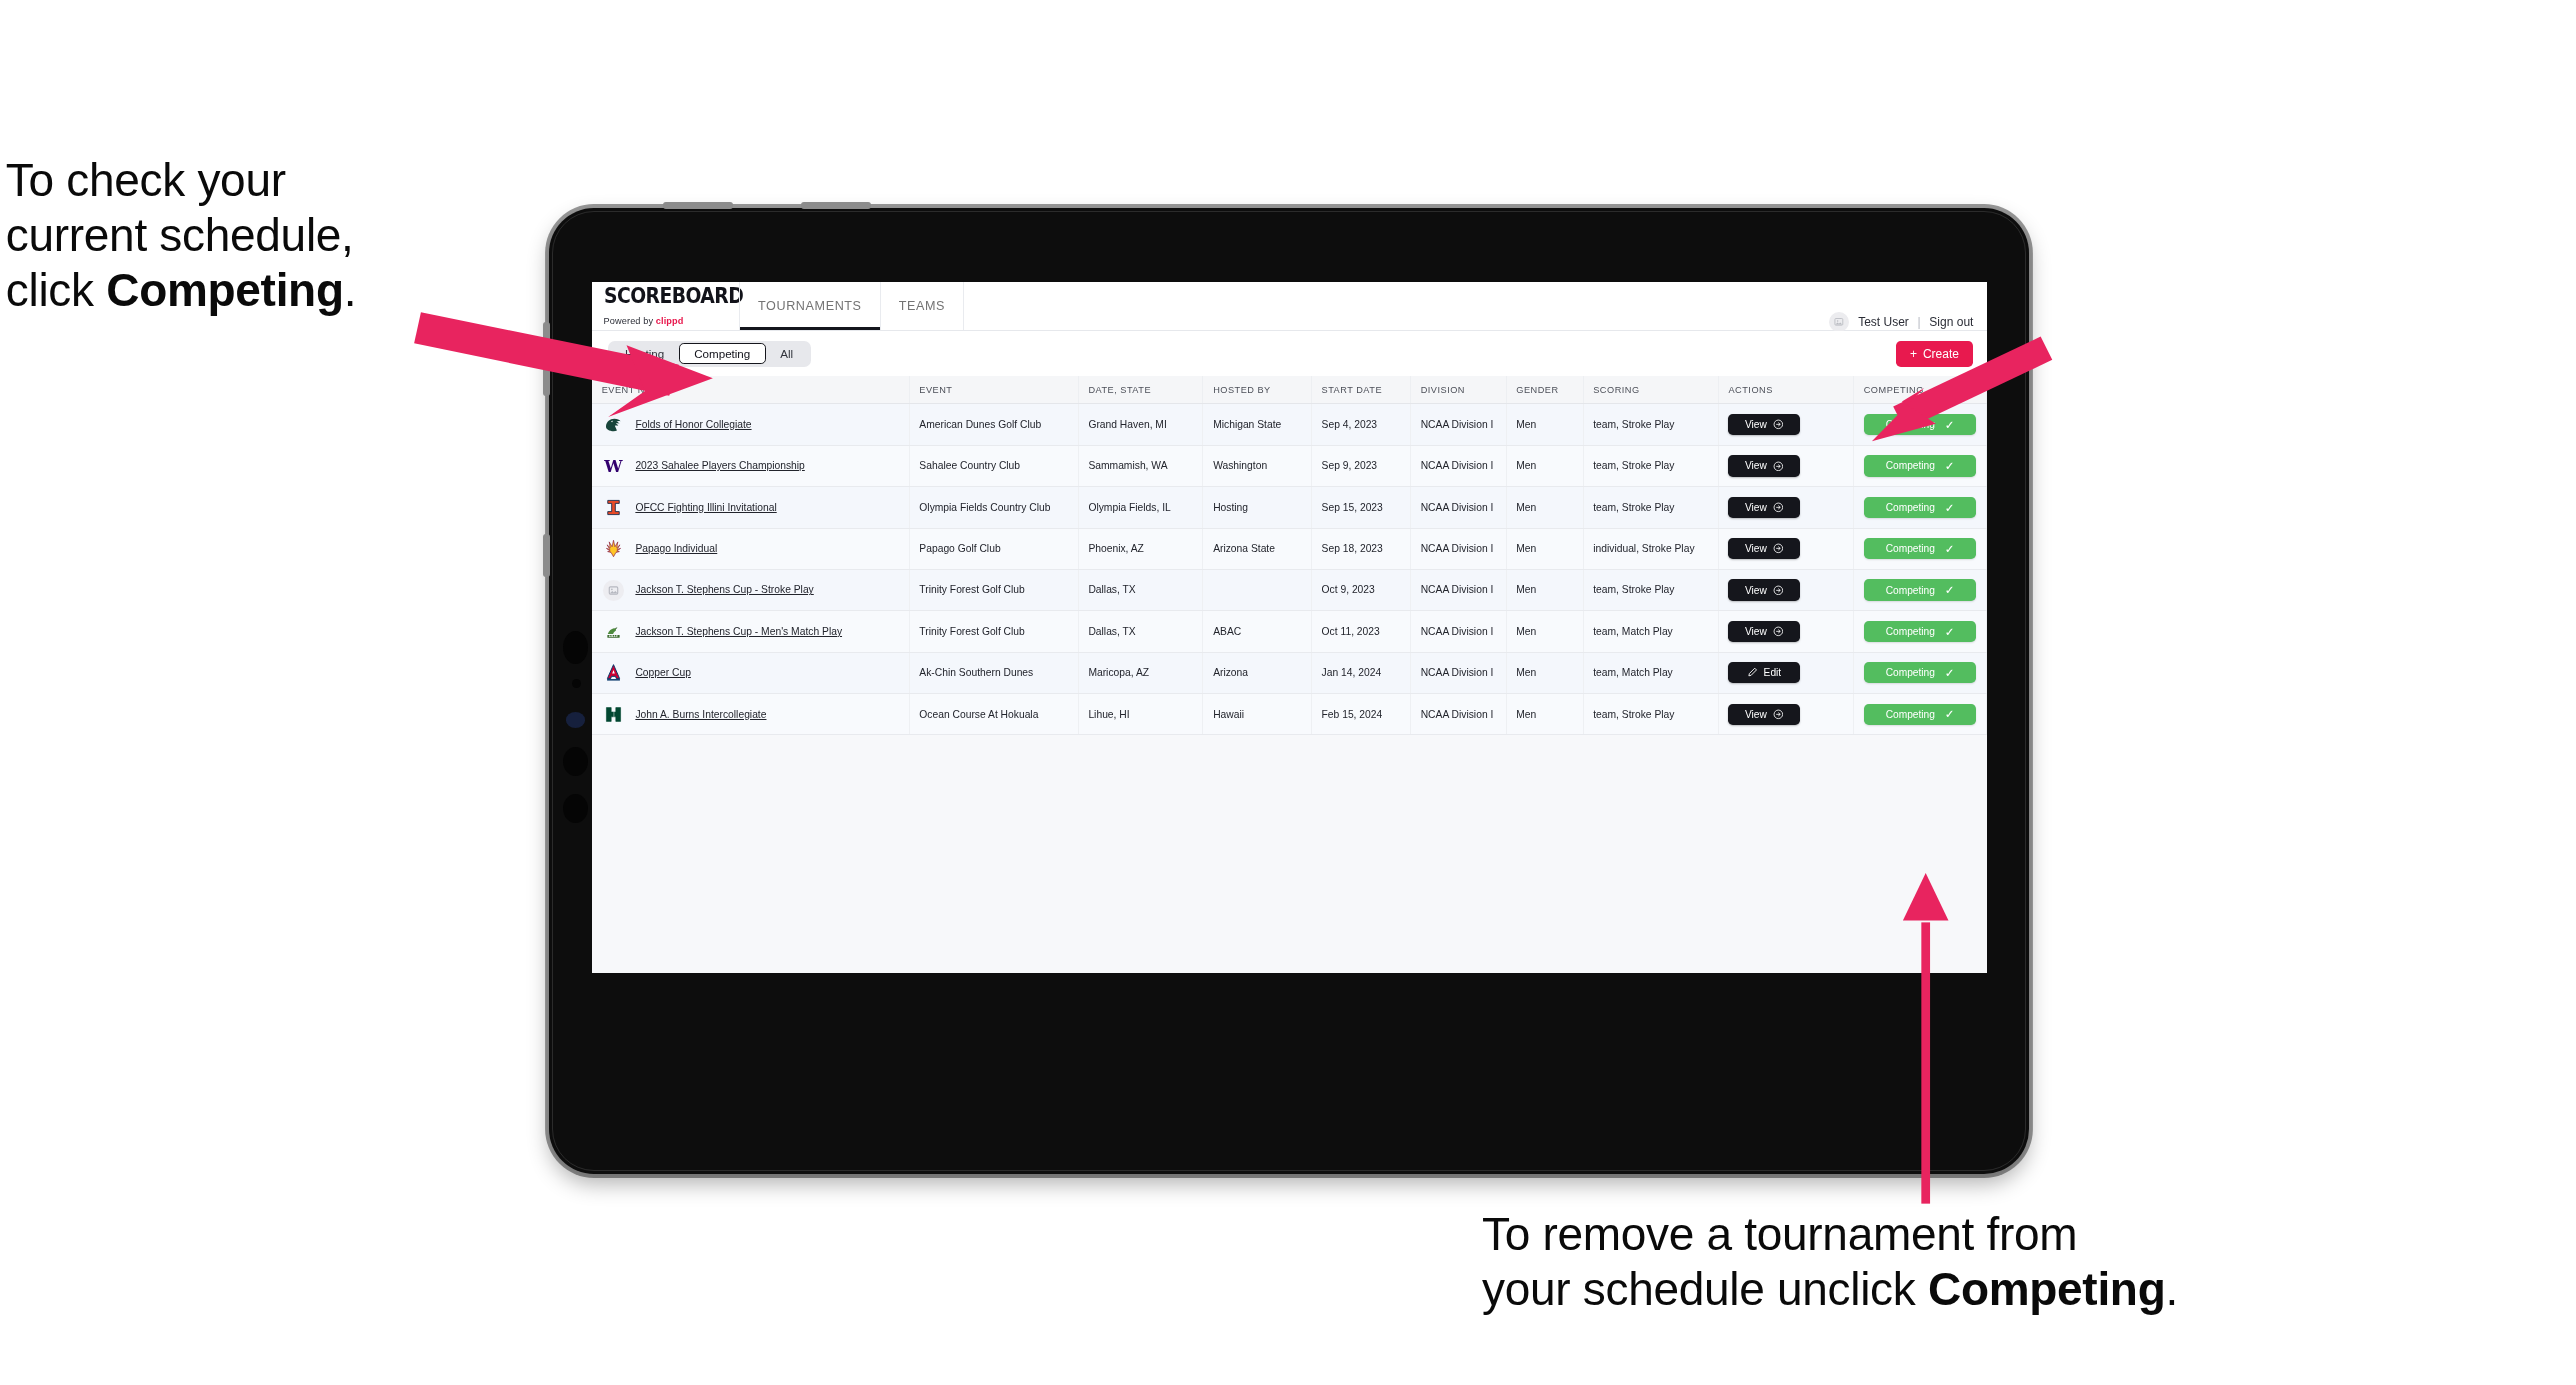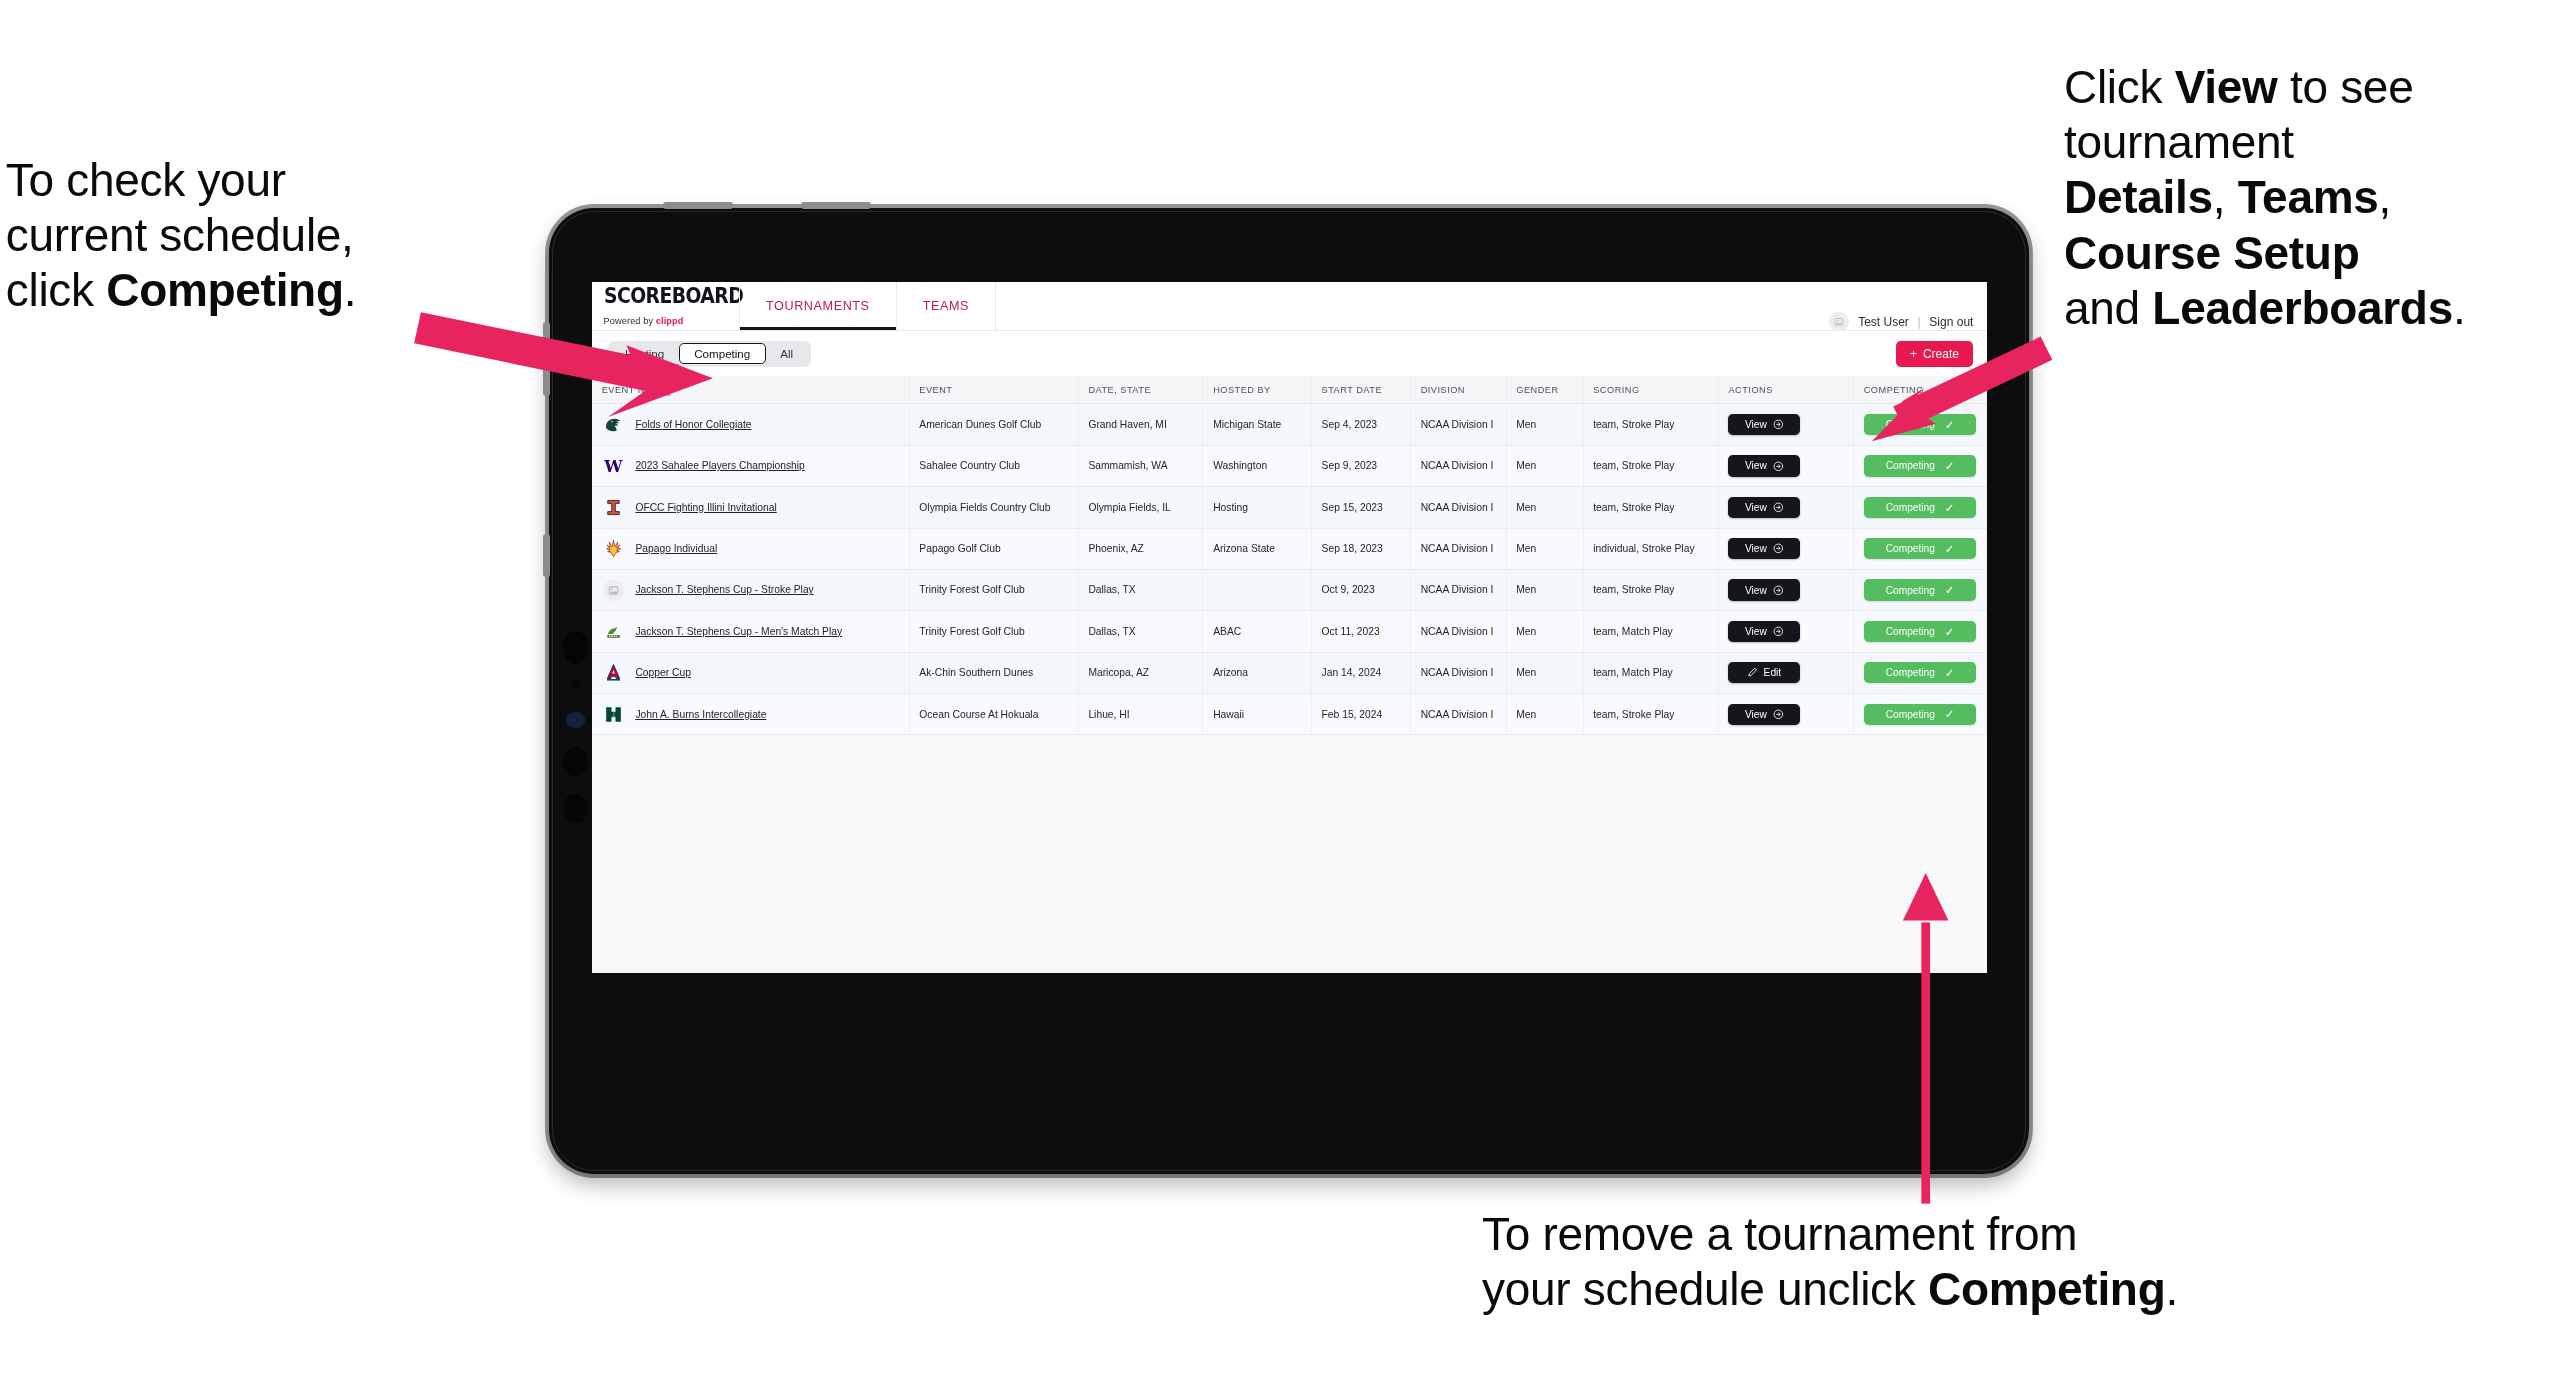--- a/index.html
+++ b/index.html
@@ -76,22 +76,22 @@
   #brand { width: 147px; display:flex; flex-direction:column; justify-content:center; padding-left:11.6px; box-sizing:border-box;}
   #brand-title {
     font-family:"DejaVu Sans", sans-serif;
     font-weight:700; font-size:20.4px; letter-spacing:-0.6px; color:#12131a;
     transform: scaleX(0.92); transform-origin:left center; line-height:1;
   }
   #brand-sub { font-size:9.2px; color:#2b2d36; margin-top:10px; letter-spacing:0.1px;}
   #brand-sub .clippd { color:#e8174c; font-weight:700; }
 
   .nav-tab {
-    display:flex; align-items:center; padding:0 26px; font-size:12.6px;
-    color:#be185d; letter-spacing:0.6px; position:relative;
+    display:flex; align-items:center; padding:0 18px; font-size:12.6px;
+    color:#737373; letter-spacing:0.6px; position:relative;
     border-left:1px solid #e9ebef;
   }
   .nav-tab.active::after{
     content:""; position:absolute; left:0; right:0; bottom:0; height:2.9px; background:#14151c;
   }
   #nav-spacer { flex:1; border-left:1px solid #e9ebef; }
   #header-right { display:flex; align-items:center; gap:8.7px; padding-right:13.6px; font-size:12px; color:#2b2d36;margin-top:32px;}
   #avatar {
     width:20.4px; height:20.4px; border-radius:50%; background:#ececef;
     display:flex; align-items:center; justify-content:center; color:#b8bac0;
@@ -165,25 +165,20 @@
 </style>
 </head>
 <body>
 
 <div id="stage">
 
   <div class="annot" id="annot-left"><span>To check your
 current schedule,
 click </span><b>Competing</b><span>.</span></div>
 
-  <div class="annot" id="annot-right"><span>Click </span><b>View</b><span> to see
-tournament
-</span><b>Details</b><span>, </span><b>Teams</b><span>,
-</span><b>Course Setup</b><span>
-and </span><b>Leaderboards</b><span>.</span></div>
 
   <div class="annot" id="annot-bottom"><span>To remove a tournament from
 your schedule unclick </span><b>Competing</b><span>.</span></div>
 
   <div id="tablet">
     <div class="hw" id="hw-left-top"></div>
     <div class="hw" id="hw-left-mid"></div>
     <div class="hw" id="hw-top-1"></div>
     <div class="hw" id="hw-top-2"></div>
     <div class="bezel-dot" id="dot-1"></div>

